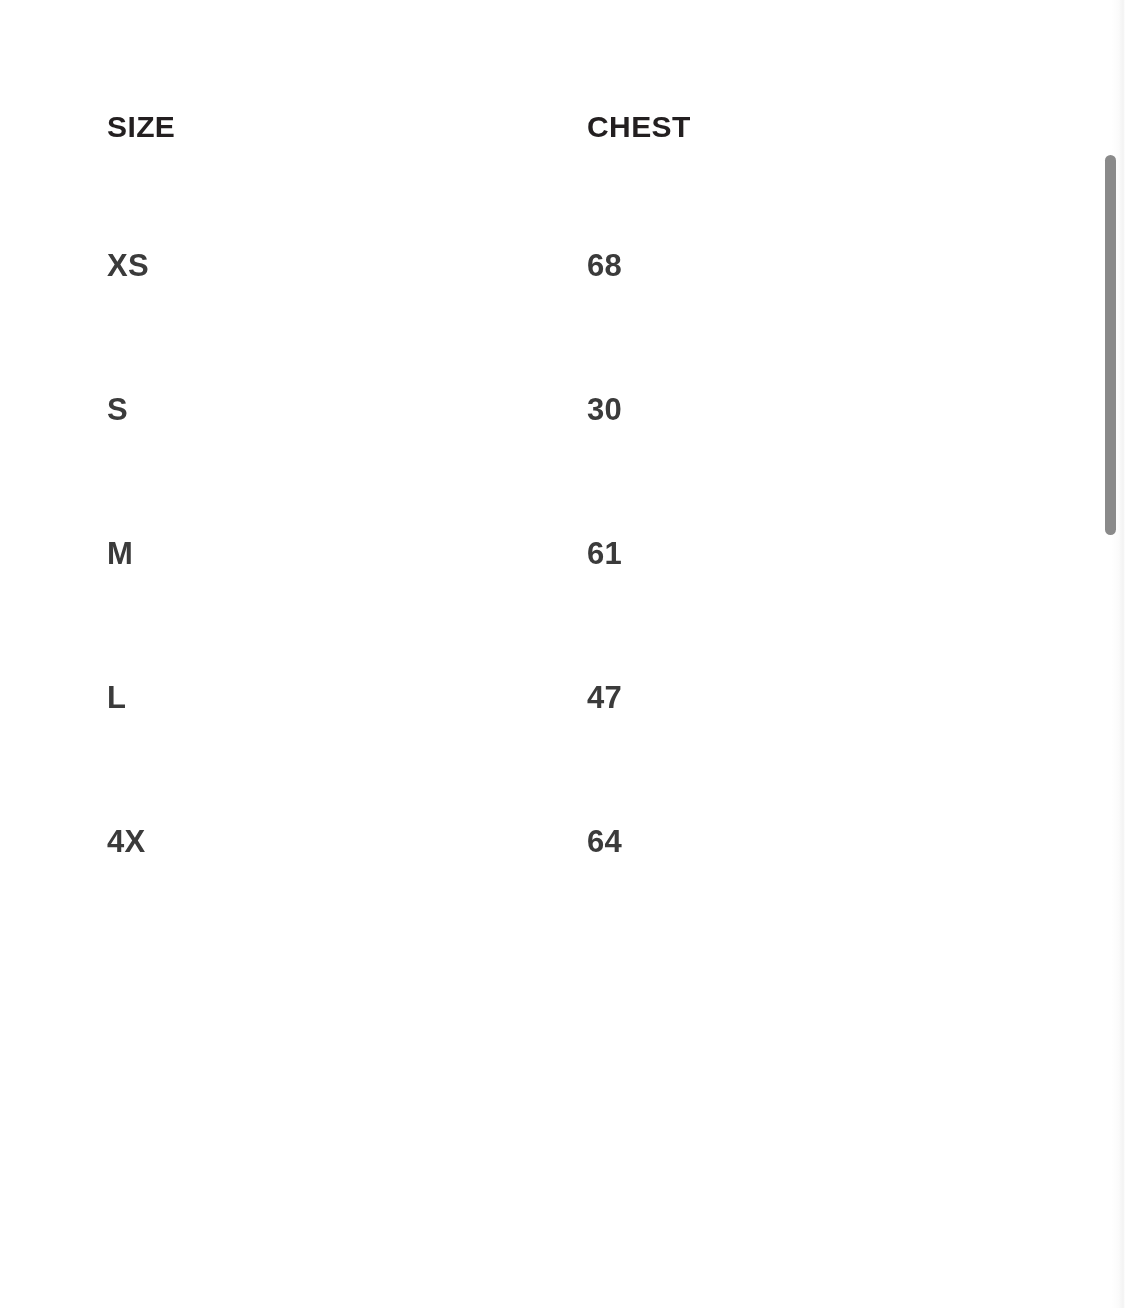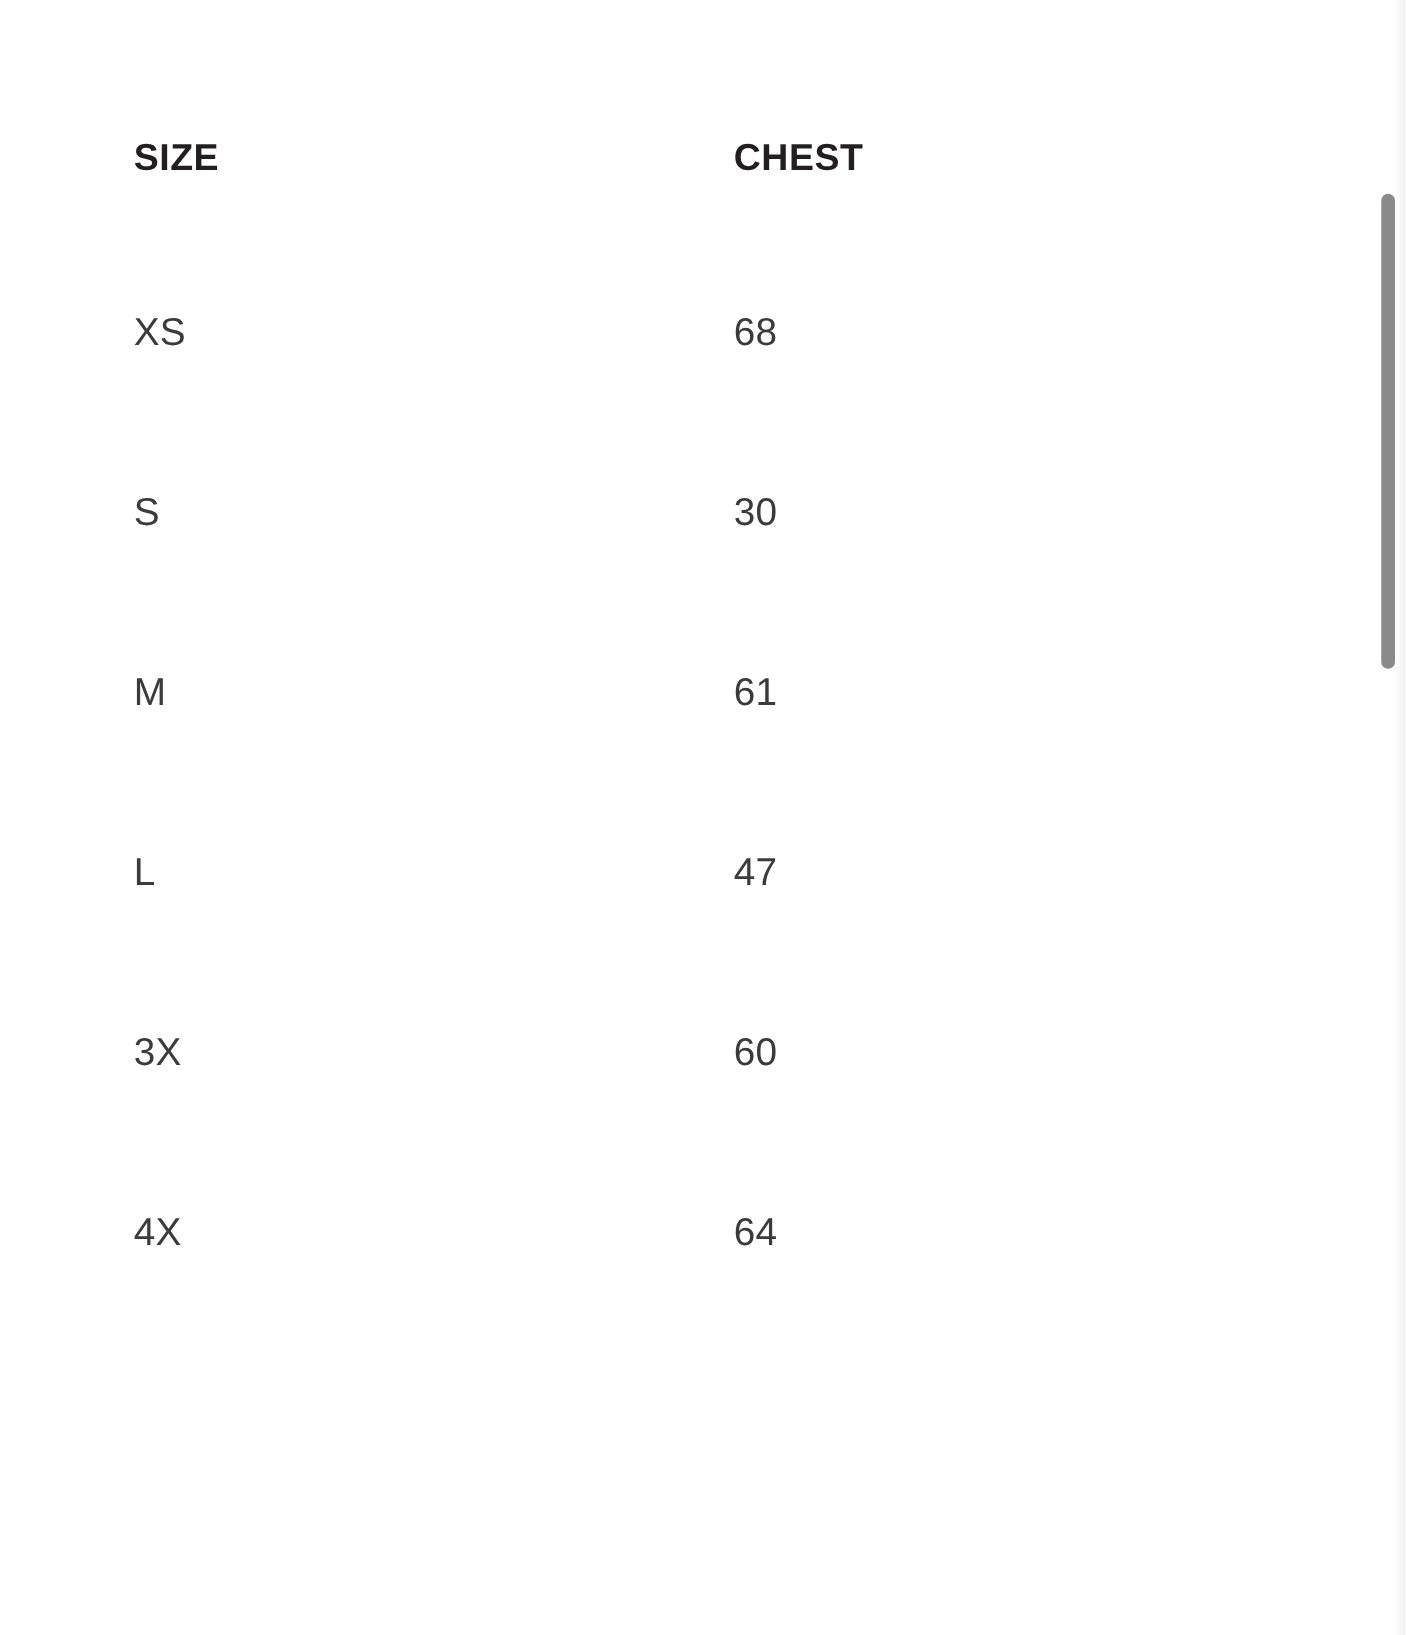--- a/index.html
+++ b/index.html
@@ -67,21 +67,21 @@
     color: #231f20;
     letter-spacing: 0.4px;
     vertical-align: bottom;
     padding-bottom: 50px;
     margin-left: 44px;
   }
 
   #size-table tbody td {
     height: 144px;
     font-size: 31px;
-    font-weight: normal;
+    font-weight: bold;
     color: #3b3b3b;
     letter-spacing: 0.2px;
   }
 
   
   .cell-size   { padding-left: 107px !important; }
   .cell-chest  { padding-left: 347px !important; }
   .cell-length { padding-left: 670px !important; }
 
   
@@ -142,25 +142,20 @@
           <td class="cell-size">M</td>
           <td class="cell-chest">61</td>
           <td class="cell-length">25.5</td>
         </tr>
         <tr>
           <td class="cell-size">L</td>
           <td class="cell-chest">47</td>
           <td class="cell-length">26</td>
         </tr>
         <tr>
-          <td class="cell-size">3X</td>
-          <td class="cell-chest">60</td>
-          <td class="cell-length">28</td>
-        </tr>
-        <tr>
           <td class="cell-size">4X</td>
           <td class="cell-chest">64</td>
           <td class="cell-length">29</td>
         </tr>
       </tbody>
   </table>
 
   <div id="page-edge"></div>
 
   <div id="scrollbar-track">

